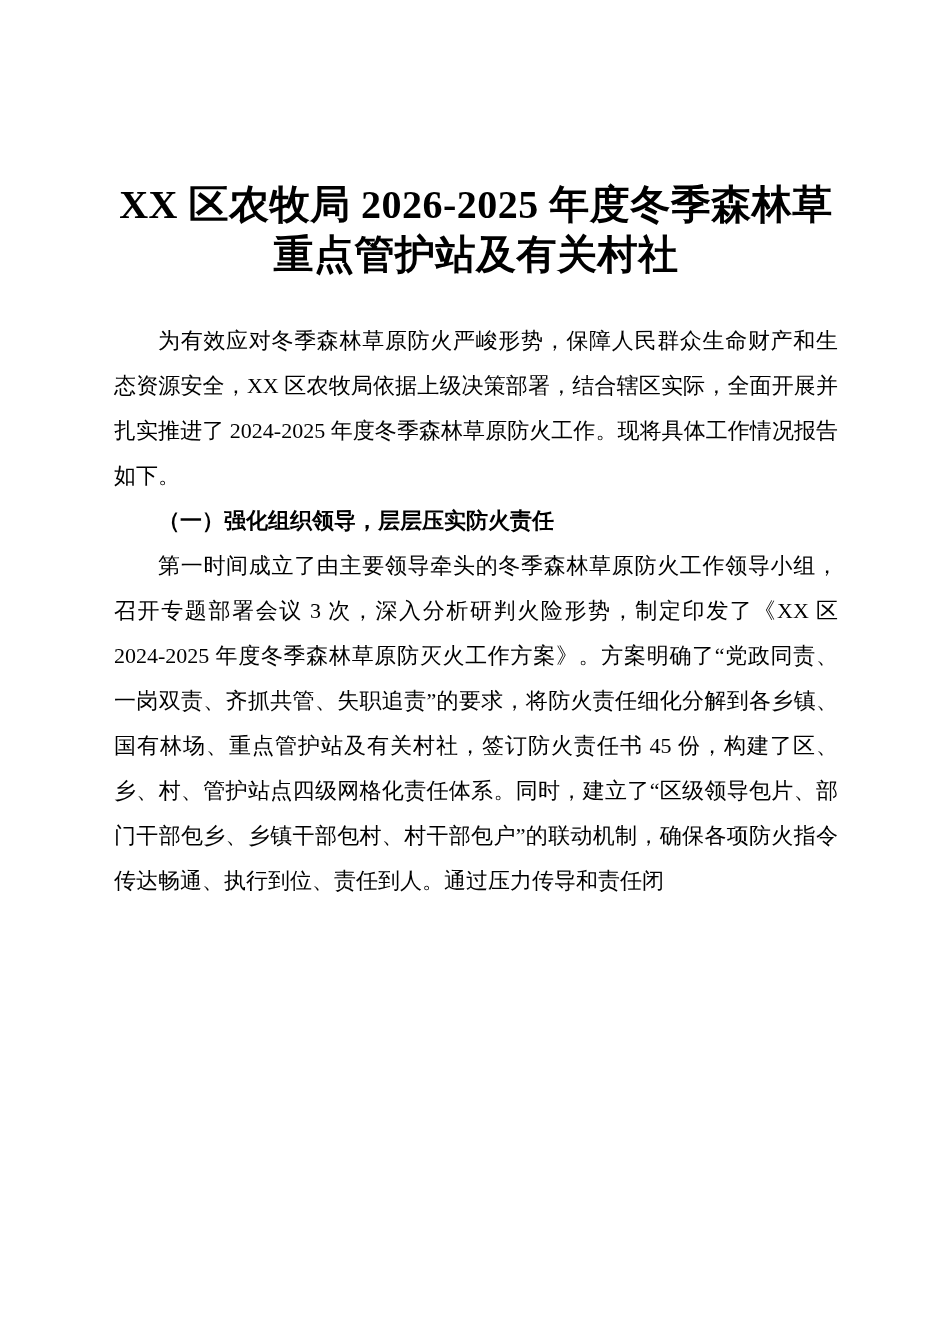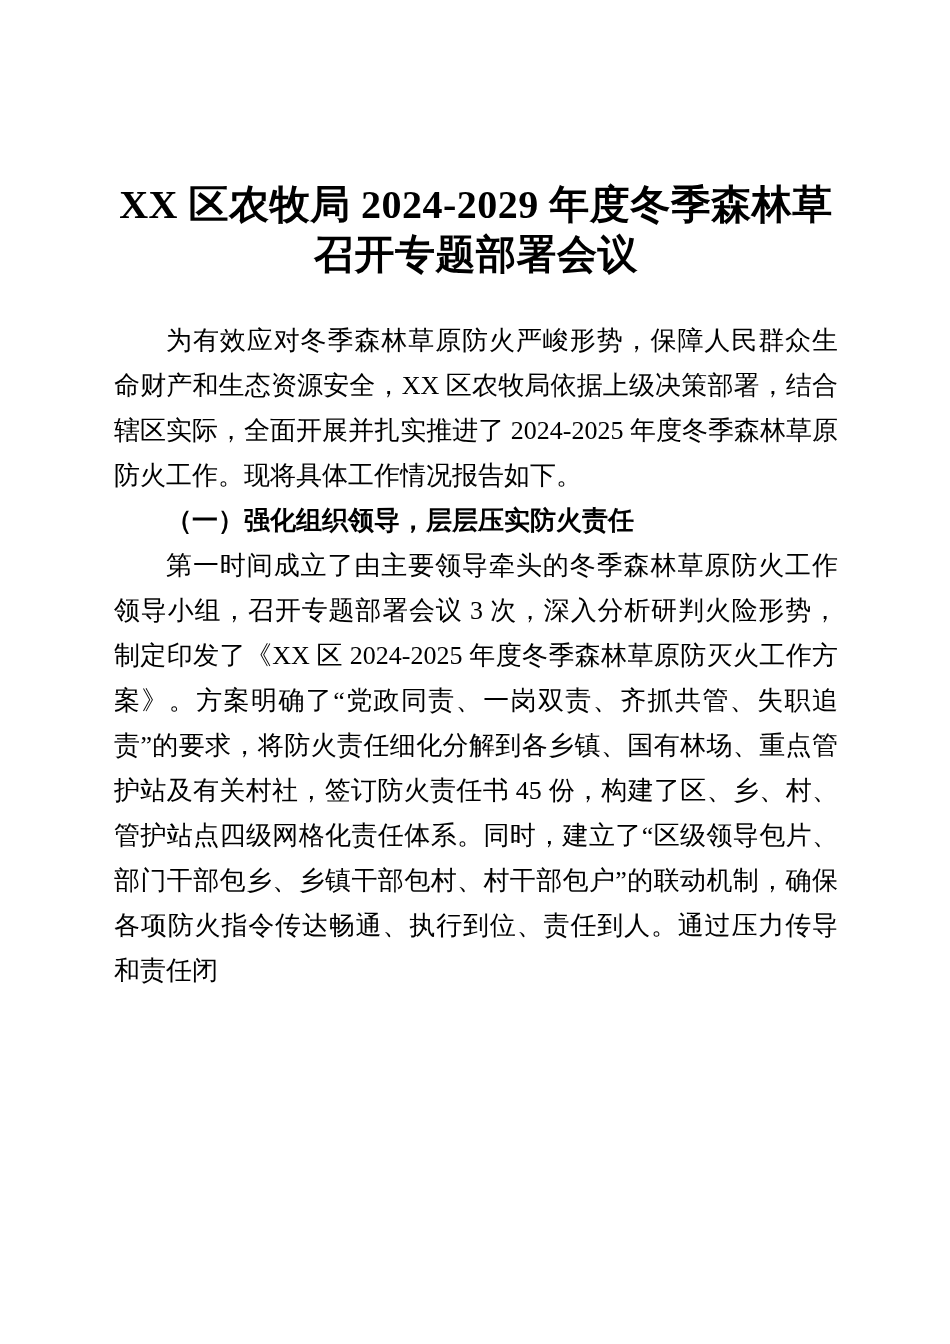--- a/index.html
+++ b/index.html
@@ -27,40 +27,40 @@
     font-weight: bold;
     line-height: 50px;
     text-align: center;
     letter-spacing: 0.5px;
   }
   .title-line {
     white-space: nowrap;
   }
   .doc-body {
     margin-top: 38px;
-    font-size: 26px;
+    font-size: 22px;
     line-height: 45px;
     text-align: justify;
   }
   .para {
     margin: 0;
     padding: 0;
     text-indent: 2em;
   }
   .heading-1, .heading-2 {
     font-weight: bold;
   }
 </style>
 </head>
 <body>
 
 <div class="page">
   <div class="doc-title">
-    <div class="title-line">XX 区农牧局 2024-2029 年度冬季森林草</div>
-    <div class="title-line">召开专题部署会议</div>
+    <div class="title-line">XX 区农牧局 2026-2025 年度冬季森林草</div>
+    <div class="title-line">重点管护站及有关村社</div>
   </div>
 
   <div class="doc-body">
     <p class="para">为有效应对冬季森林草原防火严峻形势，保障人民群众生命财产和生态资源安全，XX 区农牧局依据上级决策部署，结合辖区实际，全面开展并扎实推进了 2024-2025 年度冬季森林草原防火工作。现将具体工作情况报告如下。</p>
 
 
 
     <p class="para heading-2">（一）强化组织领导，层层压实防火责任</p>
 
     <p class="para">第一时间成立了由主要领导牵头的冬季森林草原防火工作领导小组，召开专题部署会议 3 次，深入分析研判火险形势，制定印发了《XX 区 2024-2025 年度冬季森林草原防灭火工作方案》。方案明确了“党政同责、一岗双责、齐抓共管、失职追责”的要求，将防火责任细化分解到各乡镇、国有林场、重点管护站及有关村社，签订防火责任书 45 份，构建了区、乡、村、管护站点四级网格化责任体系。同时，建立了“区级领导包片、部门干部包乡、乡镇干部包村、村干部包户”的联动机制，确保各项防火指令传达畅通、执行到位、责任到人。通过压力传导和责任闭</p>

